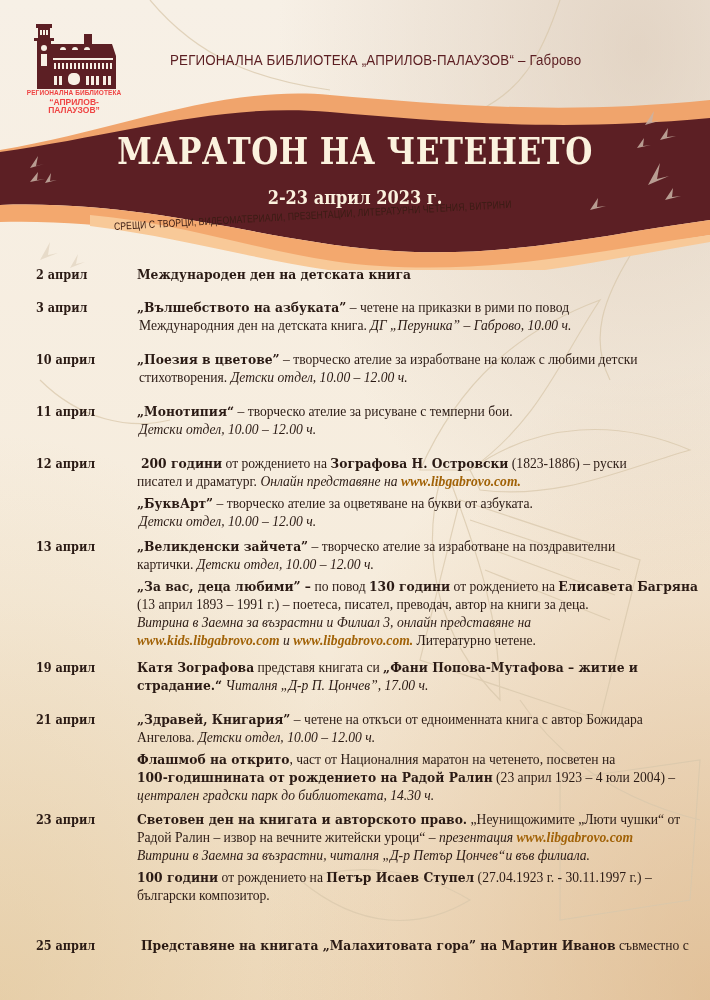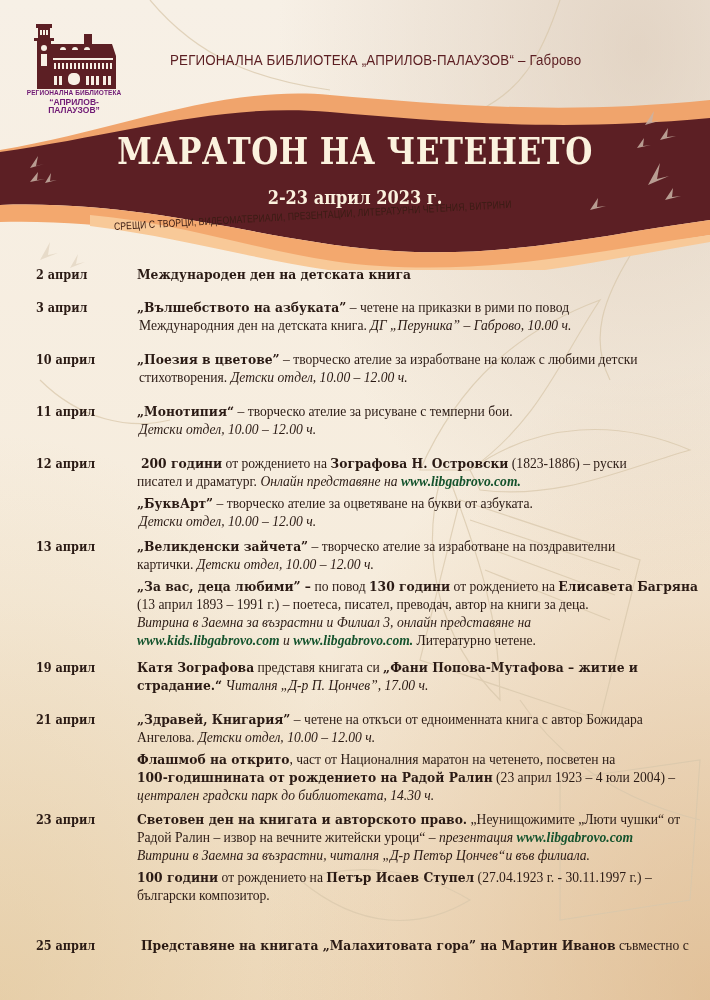--- a/index.html
+++ b/index.html
@@ -14,21 +14,21 @@
       radial-gradient(ellipse at 0% 100%, rgba(220,190,140,0.45) 0%, rgba(220,190,140,0) 40%),
       linear-gradient(180deg, #f7f0e6 0%, #f6ecdc 60%, #efdcc0 100%);
   }
   
   .bg-deco { position: absolute; inset: 0; pointer-events: none; }
 
   
   .logo { position: absolute; left: 30px; top: 22px; width: 88px; height: 96px; }
   .logo-caption {
     position: absolute; left: 24px; top: 90px; width: 100px; text-align: center;
-    font-family: "Liberation Sans", sans-serif; font-weight: bold; color: #701a75;
+    font-family: "Liberation Sans", sans-serif; font-weight: bold; color: #ef4444;
     line-height: 1;
   }
   .logo-caption .l1 { font-size: 6.5px; letter-spacing: 0.1px; display:block; }
   .logo-caption .l2 { font-size: 8.5px; display:block; margin-top: 1px; }
   .org-name {
     position: absolute; left: 170px; top: 51px;
     font-family: "Liberation Sans", sans-serif; font-size: 15.5px; color: #5b1e22;
     transform: scaleX(0.86); transform-origin: left center; white-space: nowrap;
     letter-spacing: 0.2px;
   }
@@ -57,21 +57,21 @@
   .program { position: absolute; left: 36px; top: 266px; width: 650px;
     font-family: "Liberation Serif", serif; font-size: 13.6px; line-height: 18px; }
   .event { position: absolute; left: 0; width: 650px; }
   .date { position: absolute; left: 0; top: 0; font-weight: bold; white-space: nowrap;
     font-family: "DejaVu Serif", serif; font-size: 12.5px; transform: scaleX(0.9); transform-origin: left; }
   .desc { position: absolute; left: 77px; width: 580px; margin-left: 24px; }
   .desc p { white-space: nowrap; }
   .desc .para { margin-top: 4px; }
   b { font-family: "DejaVu Serif", serif; font-size: 12.3px; font-weight: bold; }
   i { font-style: italic; }
-  .link { color: #14532d; font-weight: bold; font-style: italic; }
+  .link { color: #a16207; font-weight: bold; font-style: italic; }
   .ind { padding-left: 2px; }
   .shift { padding-left: 4px; }
 </style>
 </head>
 <body>
 
 <svg class="bg-deco" width="710" height="1000" viewBox="0 0 710 1000">
   <g fill="none" stroke="#d9c8ac" stroke-width="1.2" opacity="0.75">
     <path d="M420 470 C460 380 520 330 600 300 C560 360 540 420 470 470 Z"></path>
     <path d="M470 470 C540 420 620 420 690 450 C620 470 560 500 480 490 Z"></path>

